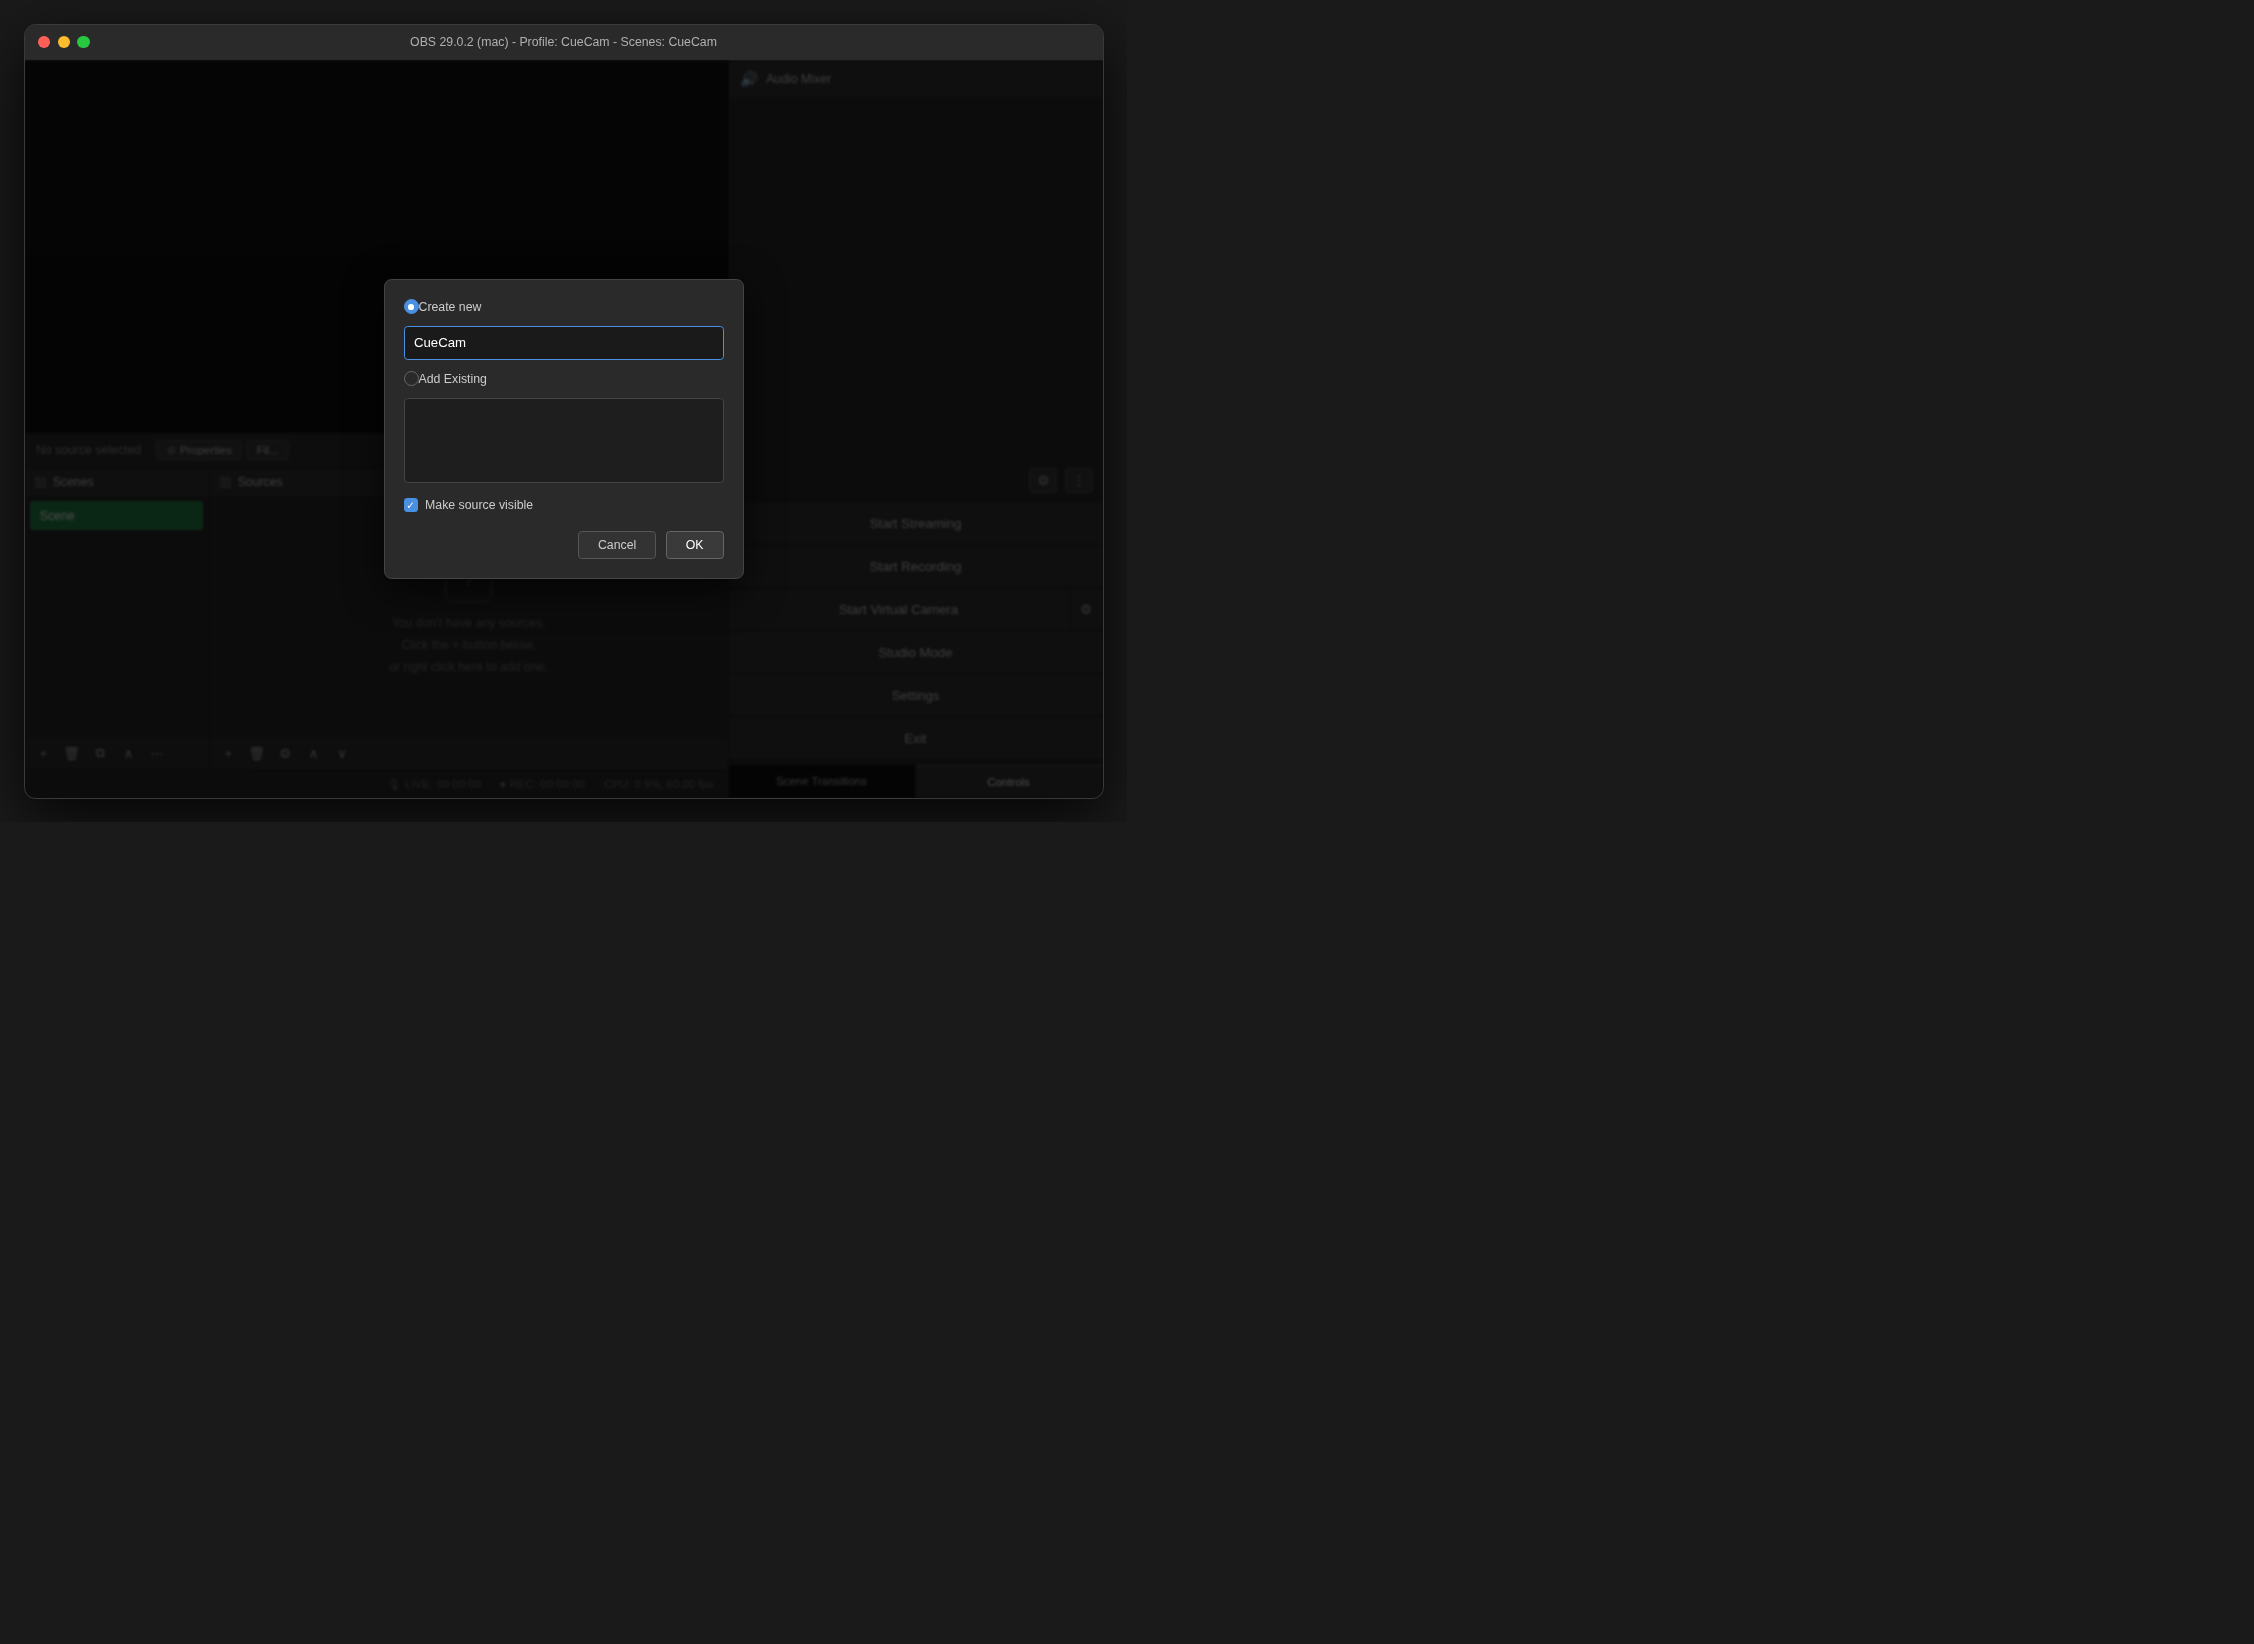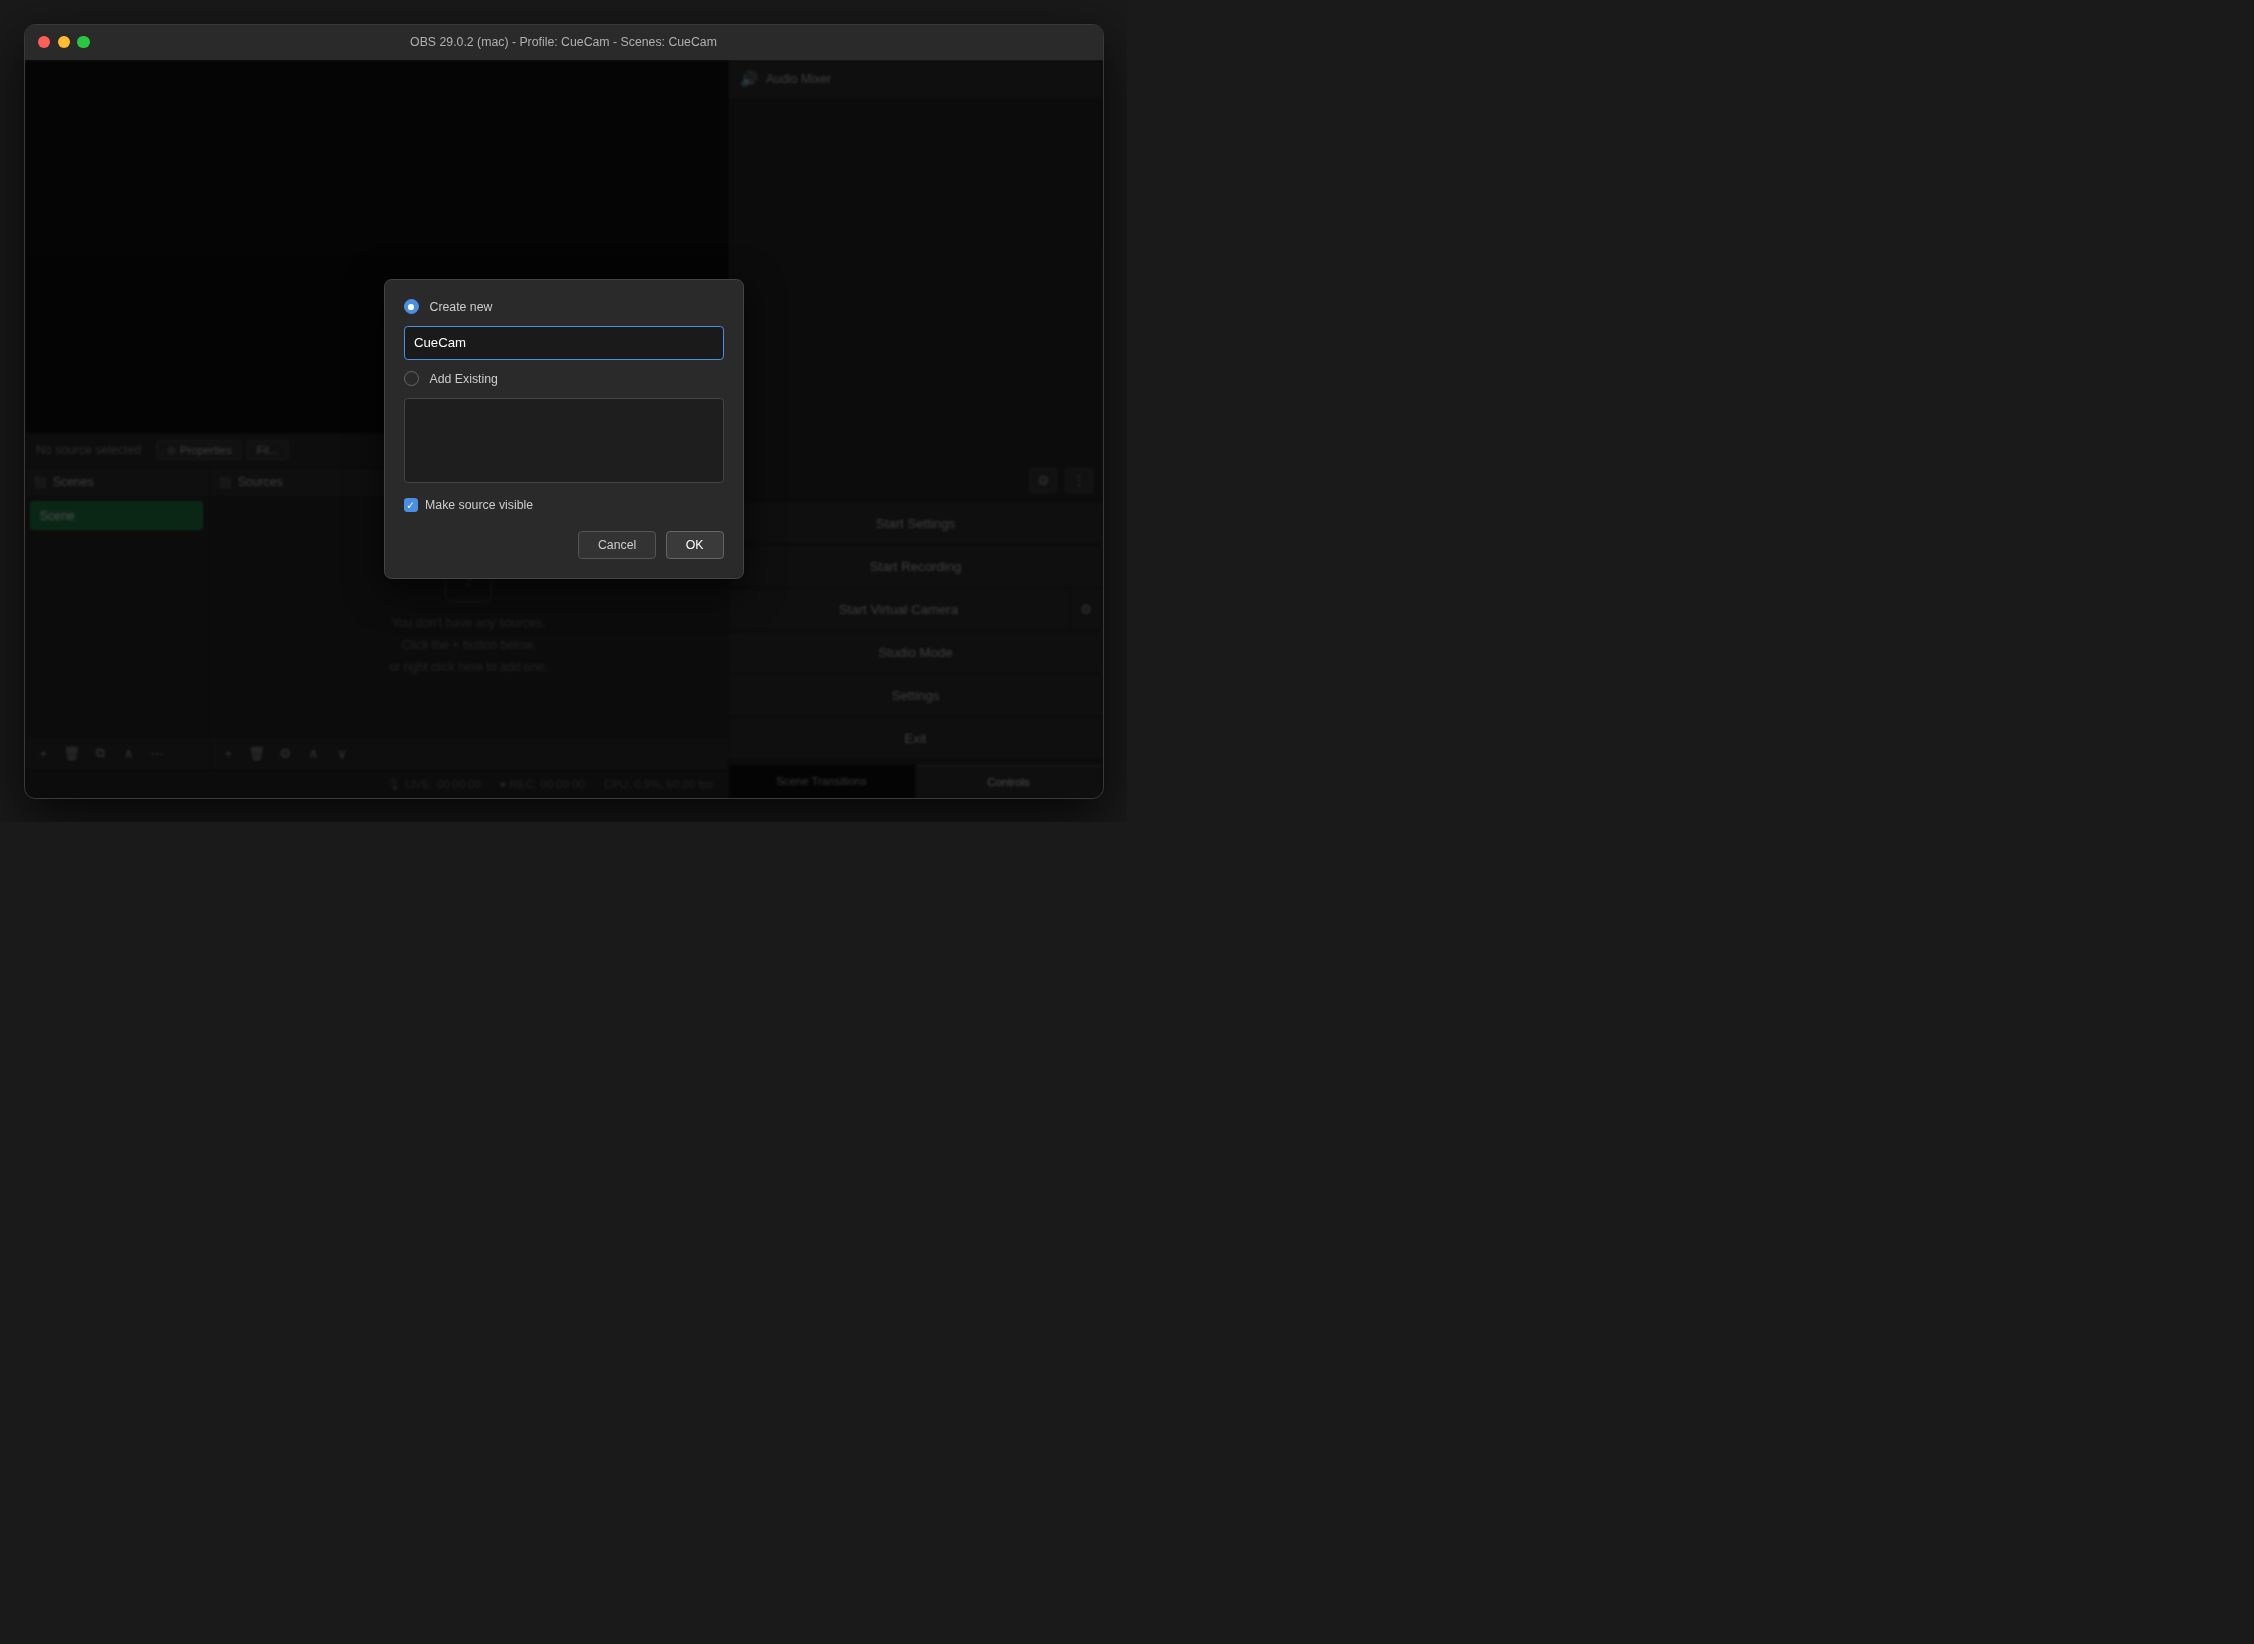--- a/index.html
+++ b/index.html
@@ -387,21 +387,21 @@
       background: #2a2a2a;
       border-radius: 7.6px;
       border: 0.9px solid #444;
       padding: 19px;
       box-shadow: 0 9.5px 38px rgba(0,0,0,0.7);
     }
 
     .modal-option {
       display: flex;
       align-items: center;
-      gap: 11px;
+      gap: 0;
       margin-bottom: 11.4px;
     }
 
     .radio-btn {
       width: 15px;
       height: 15px;
       border-radius: 50%;
       border: 1.9px solid #4a90e2;
       background: #4a90e2;
       display: flex;
@@ -614,21 +614,21 @@
 
       <div class="audio-mixer-area" style="flex:1;"></div>
 
       <div class="controls-area">
         <div class="gear-dots-row">
           <button class="control-btn-icon">⚙</button>
           <button class="control-btn-icon">⋮</button>
         </div>
 
         <div class="big-buttons">
-          <button class="big-btn">Start Settings</button>
+          <button class="big-btn">Start Streaming</button>
           <button class="big-btn">Start Recording</button>
           <div class="start-virtual-row">
             <button class="big-btn">Start Virtual Camera</button>
             <button class="gear-btn-inline">⚙</button>
           </div>
           <button class="big-btn">Studio Mode</button>
           <button class="big-btn">Settings</button>
           <button class="big-btn">Exit</button>
         </div>
 

